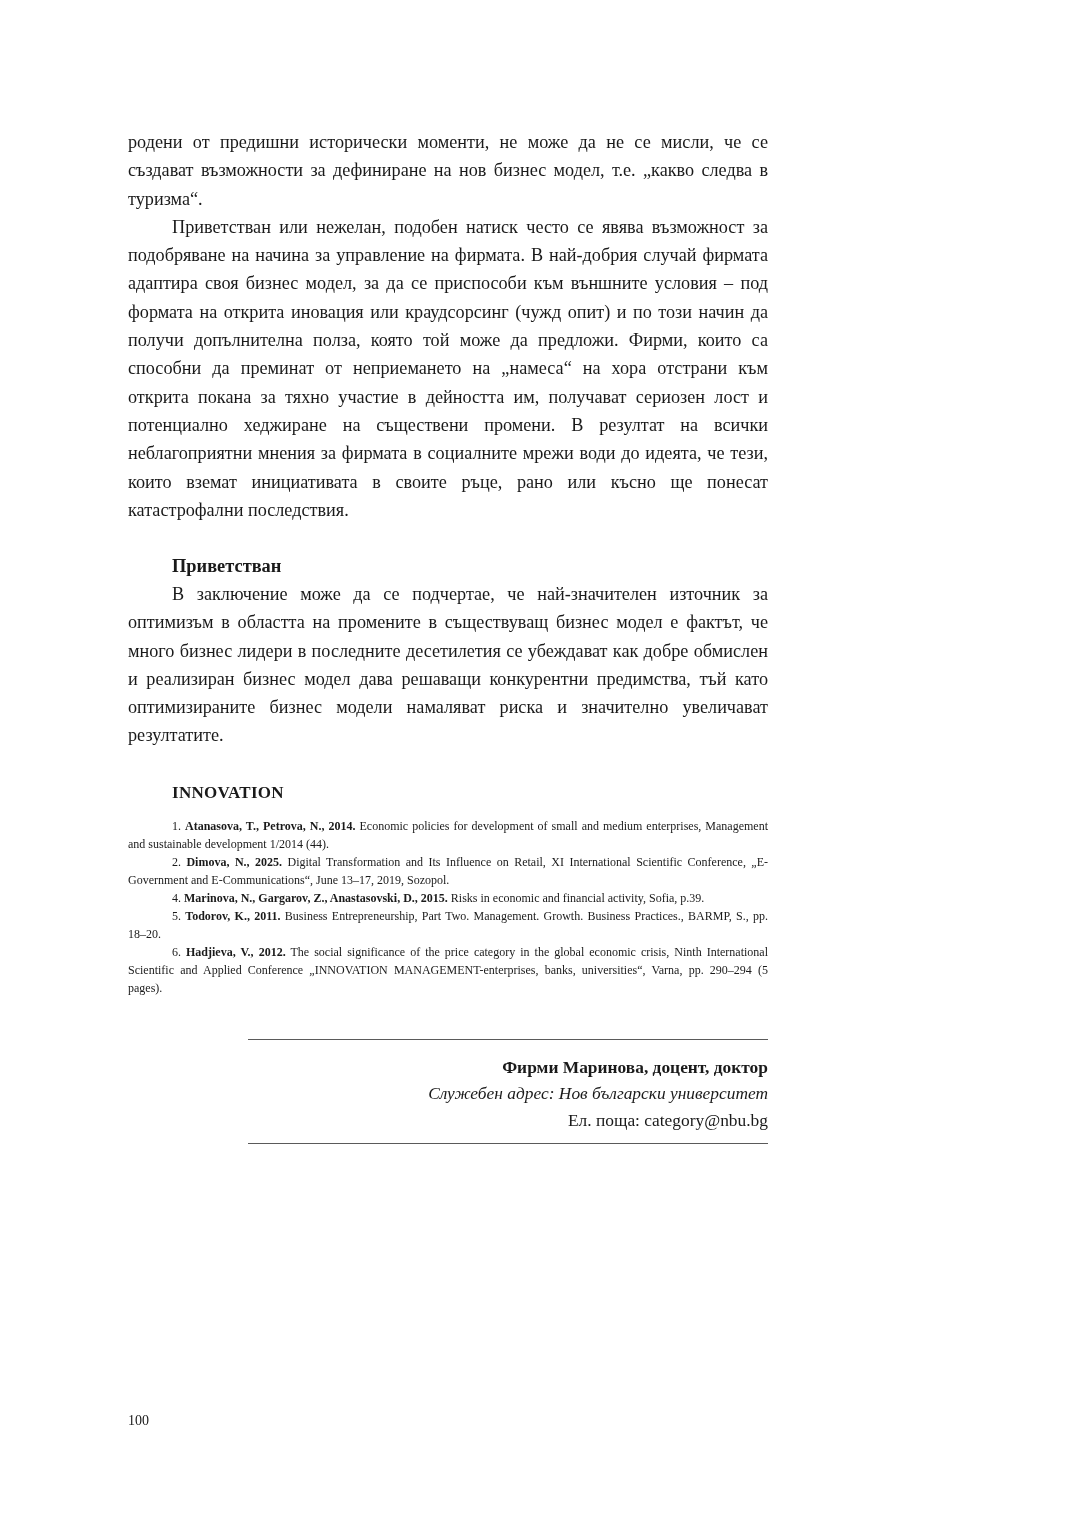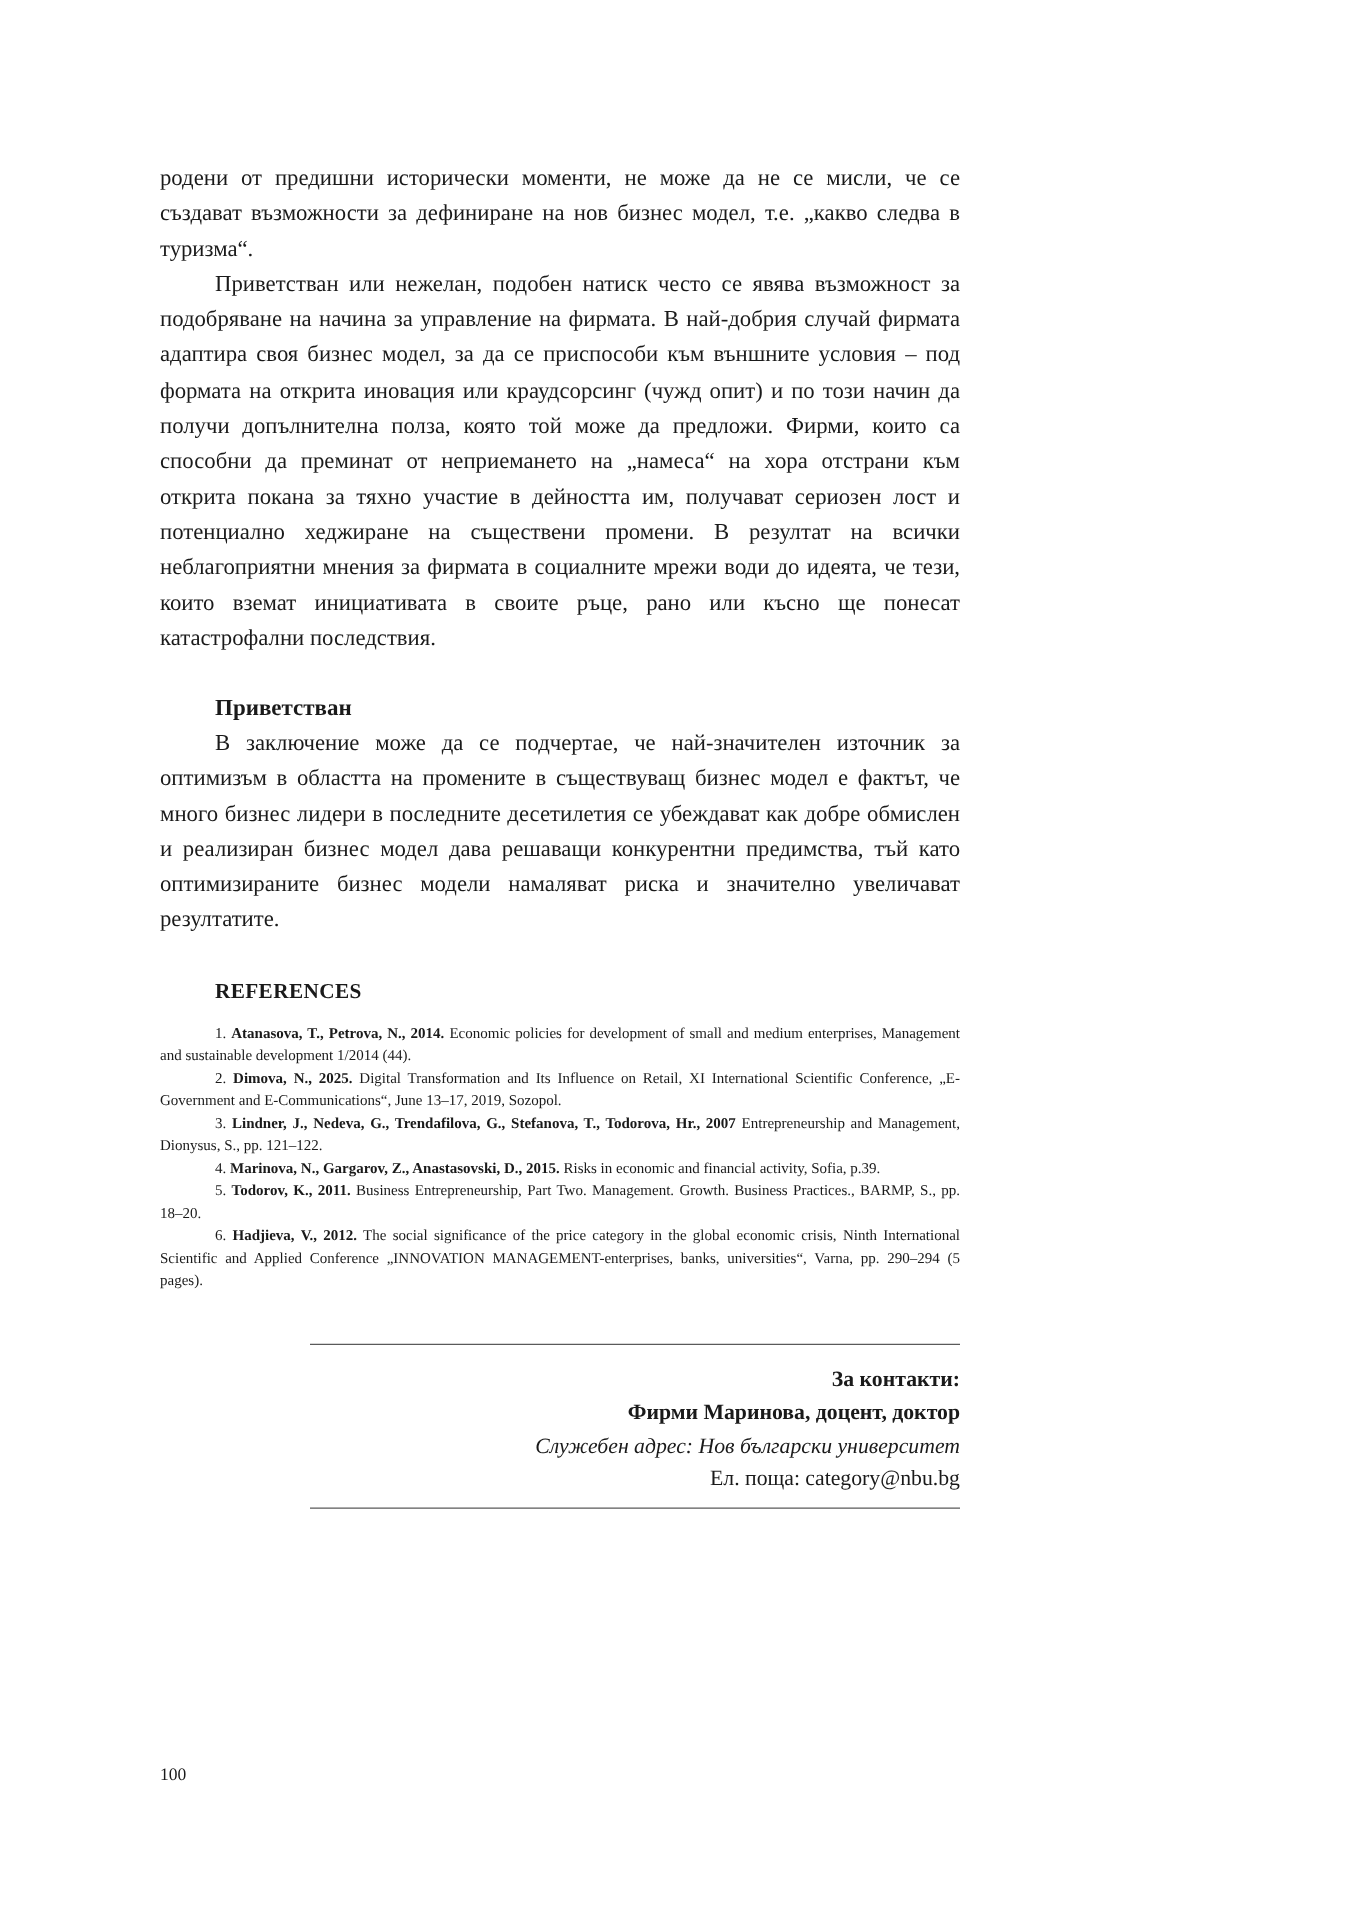--- a/index.html
+++ b/index.html
@@ -95,56 +95,51 @@
 <div class="page">
 
   <p class="body-text">родени от предишни исторически моменти, не може да не се мисли, че се създават възможности за дефиниране на нов бизнес модел, т.е. „какво следва в туризма“.</p>
 
   <p class="body-text para-indent">Приветстван или нежелан, подобен натиск често се явява възможност за подобряване на начина за управление на фирмата. В най-добрия случай фирмата адаптира своя бизнес модел, за да се приспособи към външните условия – под формата на открита иновация или краудсорсинг (чужд опит) и по този начин да получи допълнителна полза, която той може да предложи. Фирми, които са способни да преминат от неприемането на „намеса“ на хора отстрани към открита покана за тяхно участие в дейността им, получават сериозен лост и потенциално хеджиране на съществени промени. В резултат на всички неблагоприятни мнения за фирмата в социалните мрежи води до идеята, че тези, които вземат инициативата в своите ръце, рано или късно ще понесат катастрофални последствия.</p>
 
   <h2 class="section-head">Приветстван</h2>
 
   <p class="body-text para-indent">В заключение може да се подчертае, че най-значителен източник за оптимизъм в областта на промените в съществуващ бизнес модел е фактът, че много бизнес лидери в последните десетилетия се убеждават как добре обмислен и реализиран бизнес модел дава решаващи конкурентни предимства, тъй като оптимизираните бизнес модели намаляват риска и значително увеличават резултатите.</p>
 
-  <h3 class="refs-head">REFERENCES</h3>
+  <h3 class="refs-head">INNOVATION</h3>
 
   <p class="ref-item">
     <span>1.</span>
     <b>Atanasova, T., Petrova, N., 2014.</b><span> Economic policies for development of small and medium enterprises, Management and sustainable development 1/2014 (44).</span>
   </p>
 
   <p class="ref-item">
     <span>2.</span>
     <b>Dimova, N., 2025.</b><span> Digital Transformation and Its Influence on Retail, XI International Scientific Conference, „E-Government and E-Communications“, June 13–17, 2019, Sozopol.</span>
   </p>
 
-  <p class="ref-item">
-    <span>3.</span>
-    <b>Lindner, J., Nedeva, G., Trendafilova, G., Stefanova, T., Todorova, Hr., 2007</b><span> Entrepreneurship and Management, Dionysus, S., pp. 121–122.</span>
-  </p>
 
   <p class="ref-item">
     <span>4.</span>
     <b>Marinova, N., Gargarov, Z., Anastasovski, D., 2015.</b><span> Risks in economic and financial activity, Sofia, p.39.</span>
   </p>
 
   <p class="ref-item">
     <span>5.</span>
     <b>Todorov, K., 2011.</b><span> Business Entrepreneurship, Part Two. Management. Growth. Business Practices., BARMP, S., pp. 18–20.</span>
   </p>
 
   <p class="ref-item">
     <span>6.</span>
     <b>Hadjieva, V., 2012.</b><span> The social significance of the price category in the global economic crisis, Ninth International Scientific and Applied Conference „INNOVATION MANAGEMENT-enterprises, banks, universities“, Varna, pp. 290–294 (5 pages).</span>
   </p>
 
   <div class="contacts">
     <hr class="rule">
     <div class="contacts-inner">
-      <div class="bold">За контакти:</div>
       <div class="bold">Фирми Маринова, доцент, доктор</div>
       <div class="italic">Служебен адрес: Нов български университет</div>
       <div>Ел. поща: category@nbu.bg</div>
     </div>
     <hr class="rule bottom">
   </div>
 
   <div class="page-number">100</div>
 </div>
 

